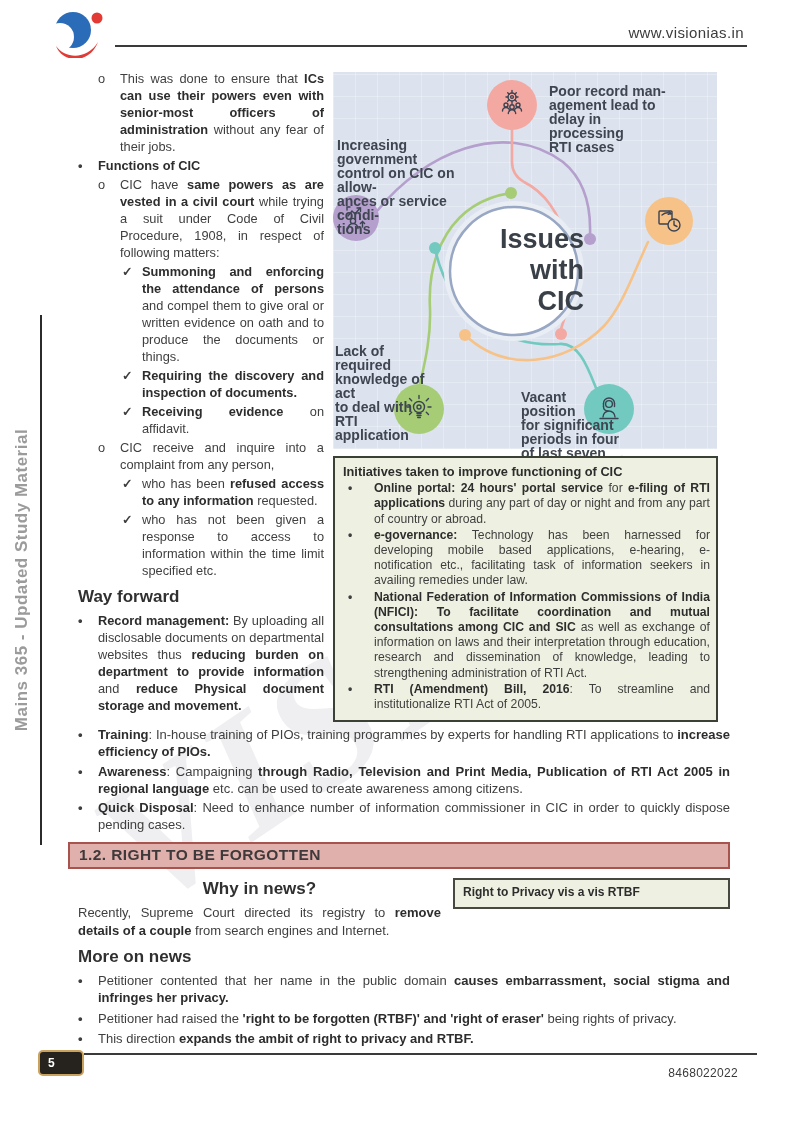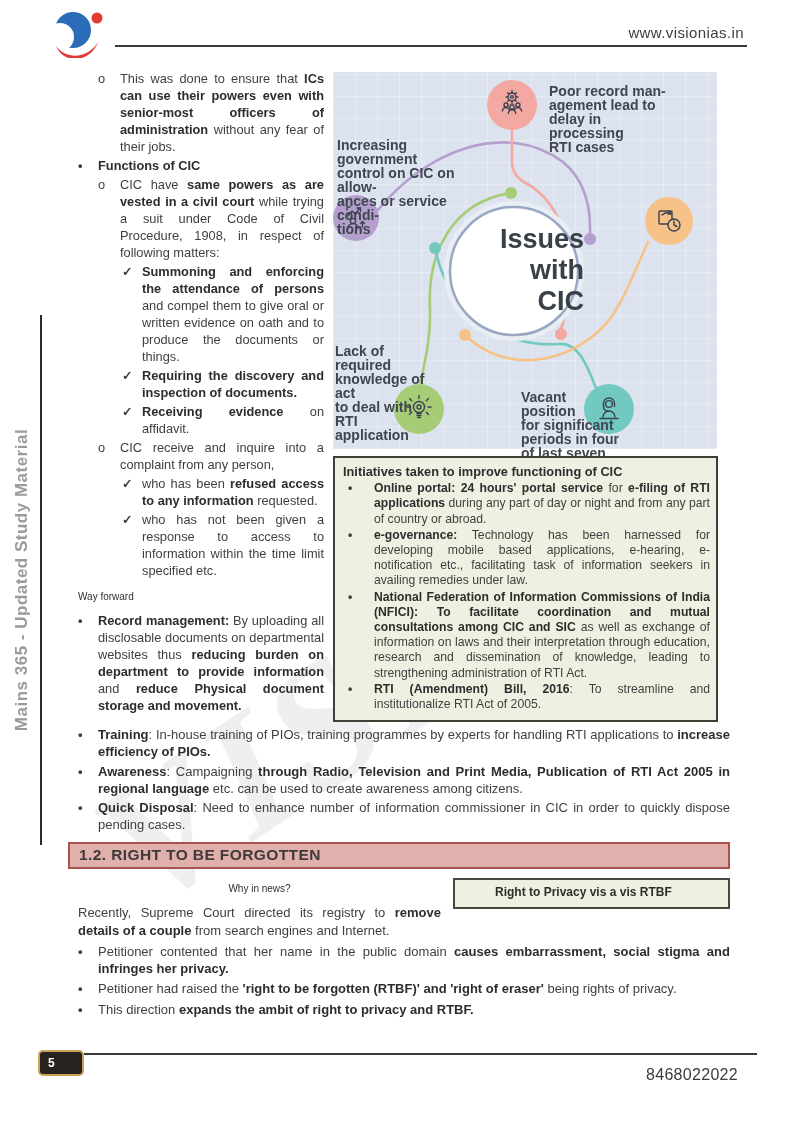--- a/index.html
+++ b/index.html
@@ -25,21 +25,21 @@
   
   .leftcol{position:absolute;left:78px;top:70px;width:246px;height:652px;overflow:hidden;font-size:12.8px;line-height:17px;z-index:1;}
   .li{display:flex;margin-bottom:2px;}
   .li .mk{flex:none;}
   .li .tx{flex:1;text-align:justify;}
   .lv1 .mk{width:20px;font-weight:bold;}
   .lv2{margin-left:20px;}
   .lv2 .mk{width:22px;}
   .lv3{margin-left:44px;}
   .lv3 .mk{width:20px;font-weight:bold;}
-  .subhead{font-size:10px;font-weight:normal;color:#303030;margin:9px 0 7px 0;}
+  .subhead{font-size:17px;font-weight:bold;color:#303030;margin:9px 0 7px 0;}
 
   
   .diagram{position:absolute;left:333px;top:72px;width:384px;height:377px;background-color:#dce3ef;
     background-image:repeating-linear-gradient(0deg,rgba(255,255,255,.28) 0 1px,transparent 1px 22px),
                      repeating-linear-gradient(90deg,rgba(255,255,255,.28) 0 1px,transparent 1px 22px);
     z-index:1;}
   .dg-svg{position:absolute;left:0;top:0;}
   .dg-label{position:absolute;font-size:14px;line-height:14px;font-weight:600;color:#3f4651;white-space:pre-line;}
   .lbl-record{left:216px;top:12px;width:130px;}
   .lbl-control{left:4px;top:66px;width:130px;}
@@ -63,33 +63,33 @@
 
   
   .sechead{position:absolute;left:68px;top:842px;width:662px;box-sizing:border-box;height:27px;
            background:#e0b0ac;border:2.5px solid #a9534e;line-height:22px;padding-left:9px;
            font-size:15.5px;font-weight:bold;color:#3e393a;letter-spacing:.4px;z-index:1;}
 
   
   .news{position:absolute;left:78px;top:878px;width:652px;font-size:13px;line-height:17.3px;z-index:1;}
   .rtbfbox{float:right;width:277px;box-sizing:border-box;border:2px solid #47483f;background:#eef1e1;
            padding:5px 8px 6px 8px;margin:0 0 6px 12px;font-size:12px;line-height:14.8px;}
-  .rtbfbox .title{font-weight:bold;color:#2d2d2d;margin-bottom:1px;margin-left:32px;}
+  .rtbfbox .title{font-weight:bold;color:#2d2d2d;margin-bottom:1px;}
   .rtbfbox .body{text-align:justify;}
   .news .para{text-align:justify;margin-bottom:4px;}
   .news .li{margin-bottom:3px;}
   .news .mk{width:20px;font-weight:bold;}
 
   
   .pagebox{position:absolute;left:38px;top:1050px;width:46px;height:26px;box-sizing:border-box;background:#26221e;
            border:2px solid #c9a25e;border-radius:5px;color:#fff;font-size:12px;font-weight:bold;
            line-height:22px;padding-left:8px;z-index:2;}
   .frule{position:absolute;left:84px;top:1053px;width:673px;height:2px;background:#3a3a3a;z-index:1;}
   .cities{position:absolute;left:100px;top:1066px;width:550px;text-align:center;font-size:10px;color:#3b3b3b;letter-spacing:.3px;z-index:1;}
-  .phone{position:absolute;right:56px;top:1066px;font-size:16px;color:#3b3b3b;letter-spacing:.3px;z-index:1;}
+  .phone{position:absolute;right:56px;top:1066px;font-size:12px;color:#3b3b3b;letter-spacing:.3px;z-index:1;}
 </style>
 </head>
 <body>
 
 <div class="page">
 
   <svg class="logo" viewBox="0 0 64 52">
     <circle cx="27" cy="24" r="18" fill="#2b6cb8"></circle>
     <circle cx="14" cy="31" r="14" fill="#ffffff"></circle>
     <circle cx="51" cy="12" r="5.5" fill="#e23b36"></circle>
@@ -287,20 +287,21 @@
     </div>
 
   <div class="sechead">1.2. RIGHT TO BE FORGOTTEN</div>
 
   <div class="news">
     <div class="rtbfbox">
       <div class="title">Right to Privacy vis a vis RTBF</div>
     </div>
     <div class="subhead" style="margin-top:2px;text-align:center;">Why in news?</div>
     <div class="para"><span>Recently, Supreme Court directed its registry to </span><span class="b">remove details of a couple</span><span> from search engines and Internet.</span></div>
+    <div class="subhead">More on news</div>
     <div>
         <div class="li lv1">
           <span class="mk">•</span>
           <span class="tx"><span>Petitioner contented that her name in the public domain </span><span class="b">causes embarrassment, social stigma and infringes her privacy.</span></span>
         </div>
         <div class="li lv1">
           <span class="mk">•</span>
           <span class="tx"><span>Petitioner had raised the </span><span class="b">'right to be forgotten (RTBF)' and 'right of eraser'</span><span> being rights of privacy.</span></span>
         </div>
         <div class="li lv1">

